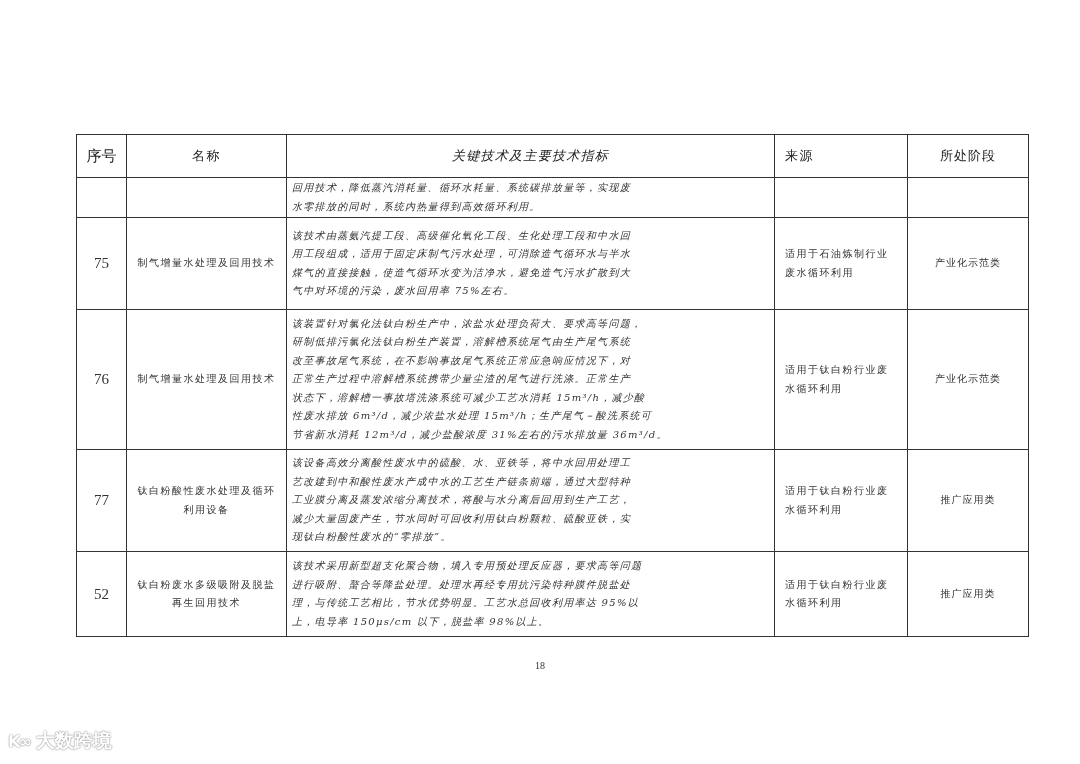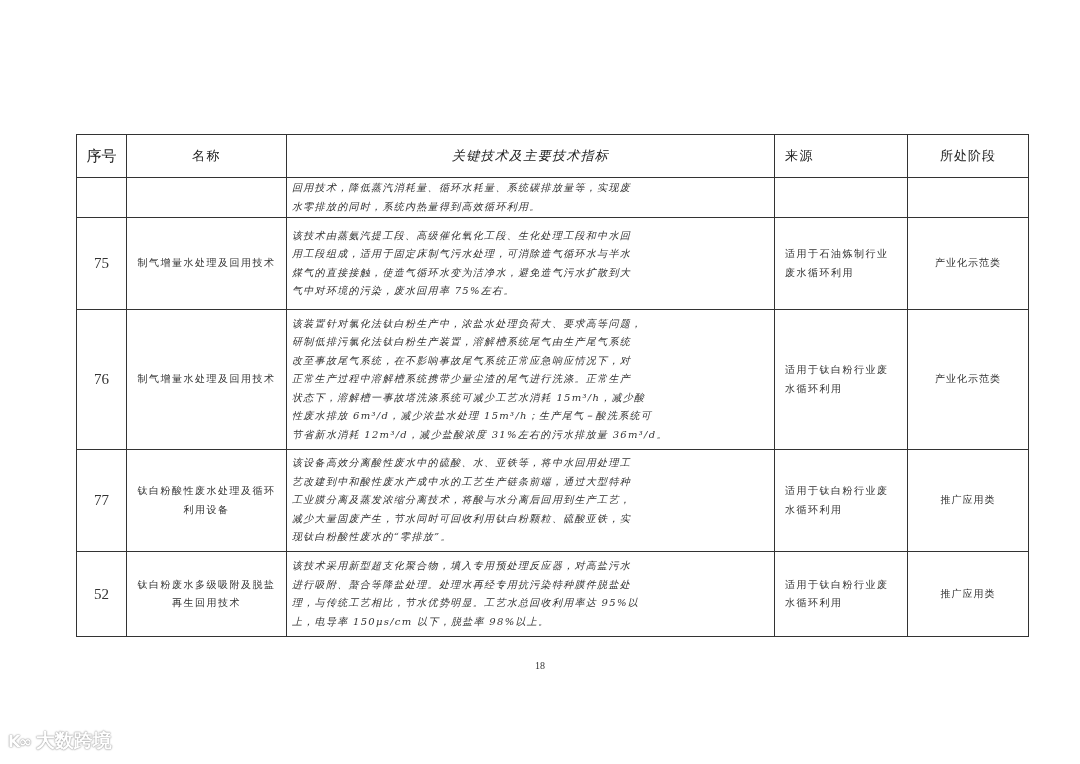--- a/index.html
+++ b/index.html
@@ -107,21 +107,21 @@
         <span class="desc-line">现钛白粉酸性废水的“零排放”。</span>
       </td>
       <td class="c-src">适用于钛白粉行业废水循环利用</td>
       <td class="c-stage">推广应用类</td>
     </tr>
 
     <tr class="r-78">
       <td class="c-num">52</td>
       <td class="c-name">钛白粉废水多级吸附及脱盐再生回用技术</td>
       <td class="c-desc">
-        <span class="desc-line">该技术采用新型超支化聚合物，填入专用预处理反应器，对高盐污水</span>
+        <span class="desc-line">该技术采用新型超支化聚合物，填入专用预处理反应器，要求高等问题</span>
         <span class="desc-line">进行吸附、螯合等降盐处理。处理水再经专用抗污染特种膜件脱盐处</span>
         <span class="desc-line">理，与传统工艺相比，节水优势明显。工艺水总回收利用率达 95%以</span>
         <span class="desc-line">上，电导率 150μs/cm 以下，脱盐率 98%以上。</span>
       </td>
       <td class="c-src">适用于钛白粉行业废水循环利用</td>
       <td class="c-stage">推广应用类</td>
     </tr>
   </tbody>
 </table>
 

